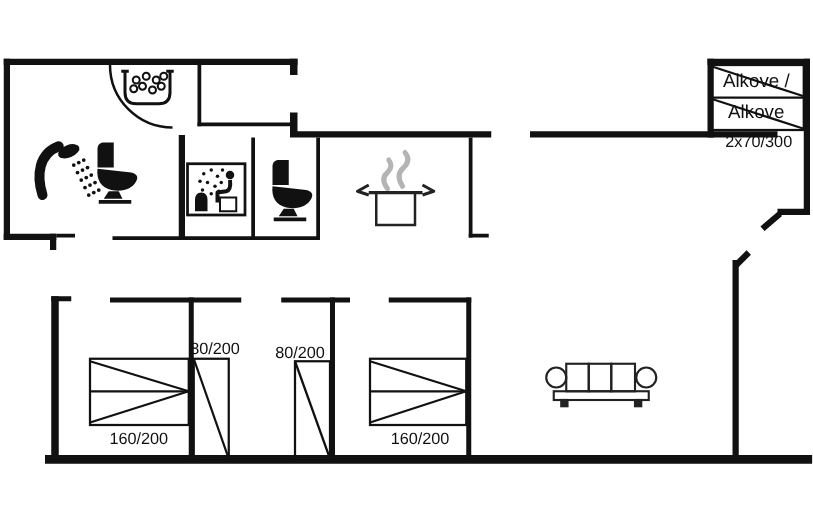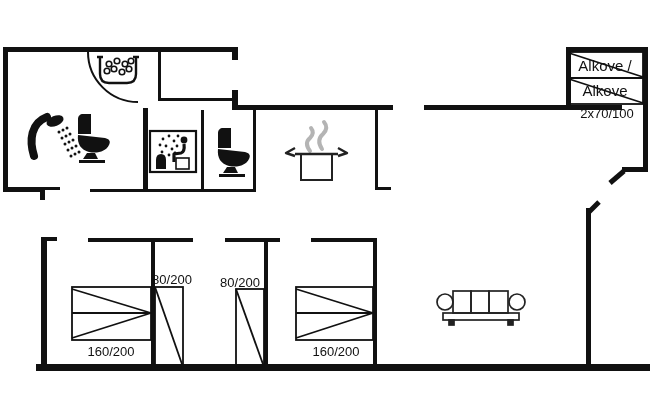--- a/index.html
+++ b/index.html
@@ -177,19 +177,19 @@
     <g stroke="#111111" fill="none" stroke-width="1.8">
       <rect x="569" y="52" width="74" height="52"></rect>
       <line x1="569" y1="78" x2="643" y2="78"></line>
       <line x1="569" y1="53" x2="643" y2="77"></line>
       <line x1="569" y1="79" x2="643" y2="103"></line>
     </g>
   </svg>
 
   <div class="lbl lbl-big" style="left:605px;top:65px;">Alkove /</div>
   <div class="lbl lbl-big" style="left:605px;top:90px;">Alkove</div>
-  <div class="lbl" style="left:607px;top:113px;">2x70/100</div>
+  <div class="lbl" style="left:607px;top:113px;">2x70/300</div>
 
   <div class="lbl" style="left:172px;top:279px;">80/200</div>
   <div class="lbl" style="left:240px;top:282px;">80/200</div>
   <div class="lbl" style="left:111px;top:351px;">160/200</div>
   <div class="lbl" style="left:336px;top:351px;">160/200</div>
 </div>
 
 </body></html>

